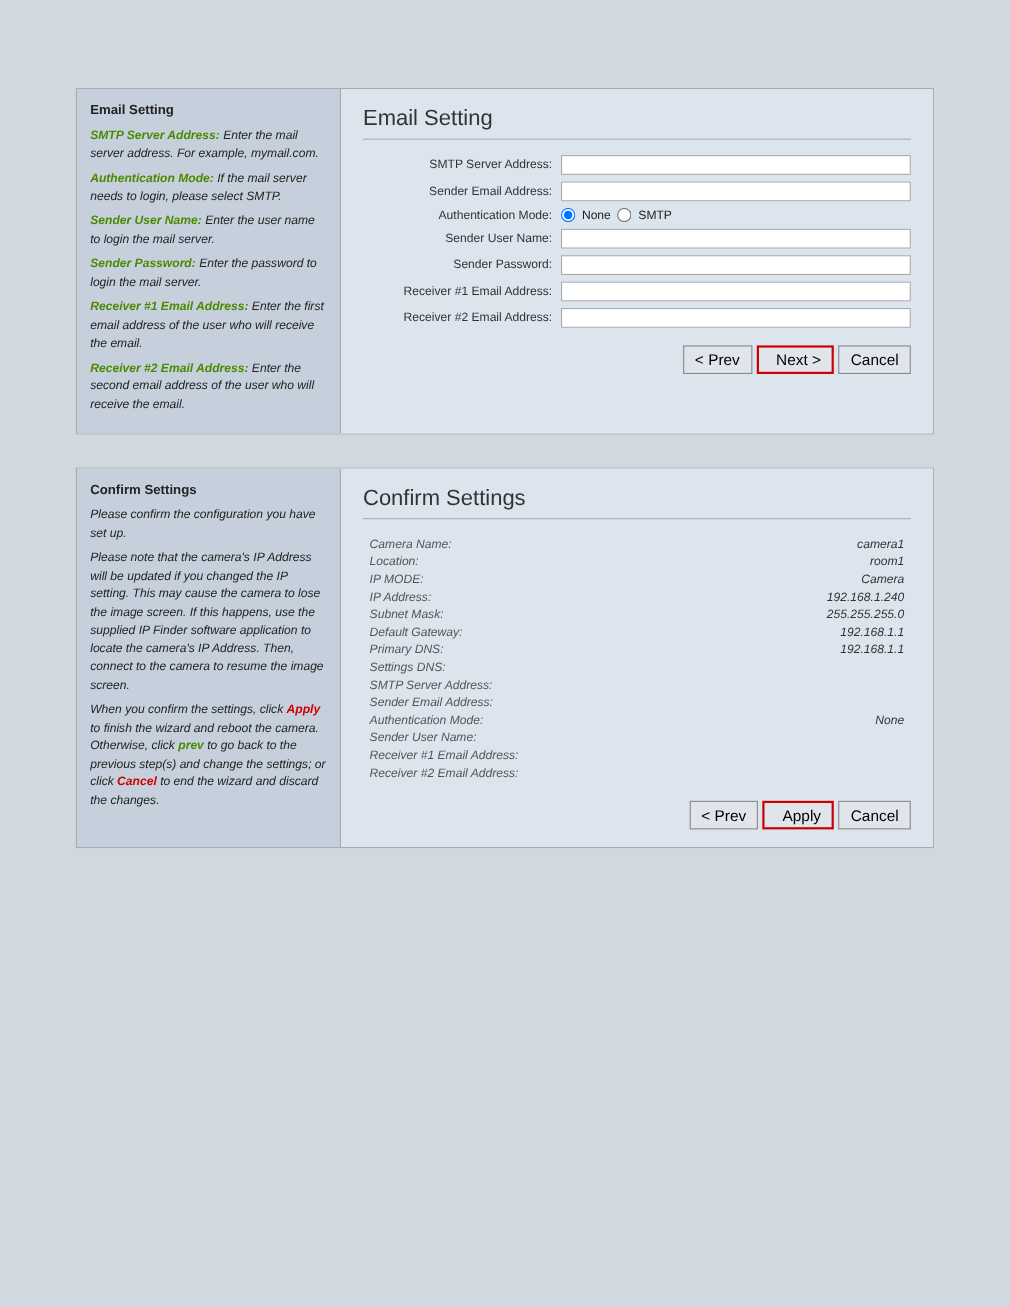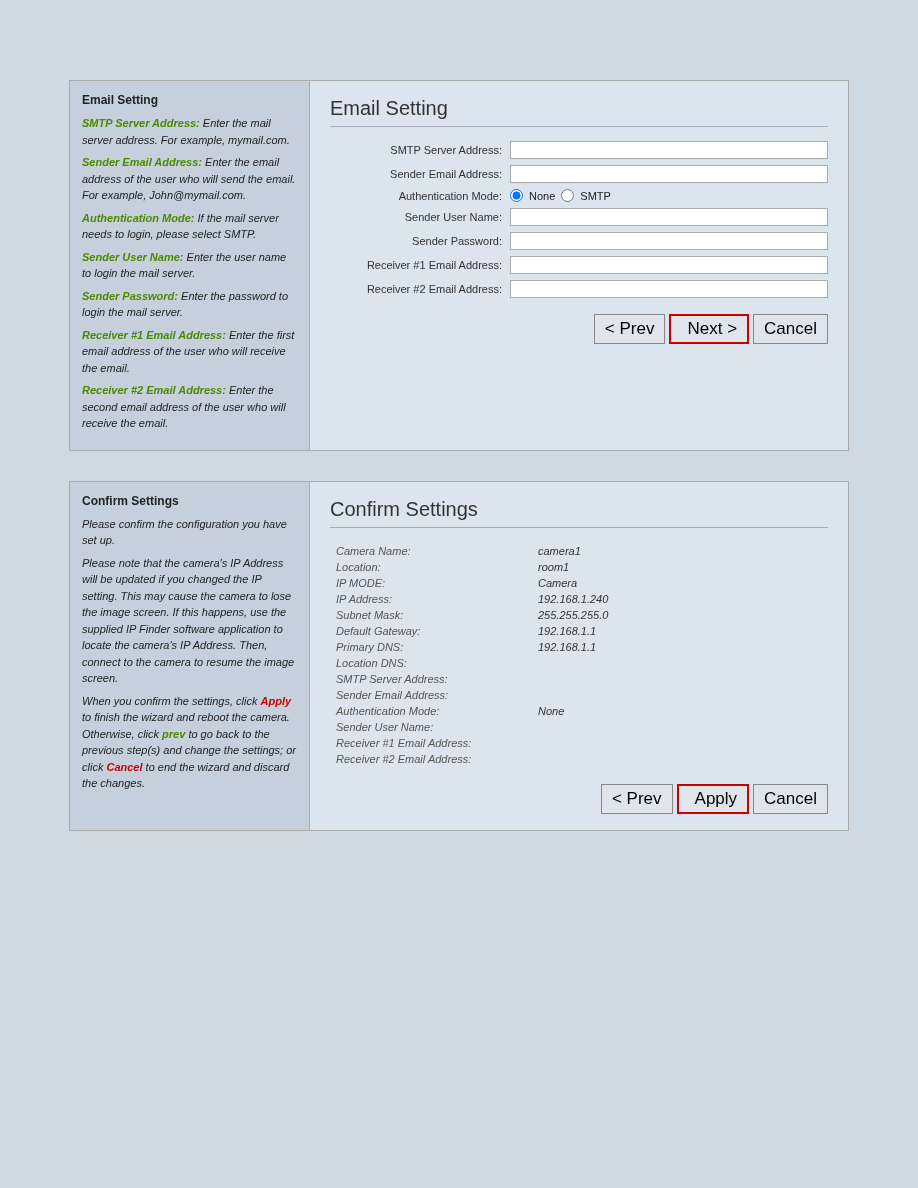--- a/index.html
+++ b/index.html
@@ -114,21 +114,21 @@
     
     .button-row {
       display: flex;
       justify-content: flex-end;
       gap: 4px;
       margin-top: 16px;
     }
 
     .btn {
       padding: 3px 10px;
-      font-size: 17px;
+      font-size: 14px;
       border: 1px solid #888;
       cursor: pointer;
       background: #e0e5ec;
     }
 
     .btn-red-border {
       border: 2px solid #cc0000;
       background: #e0e5ec;
       padding-left: 16px;
     }
@@ -146,41 +146,38 @@
       font-style: italic;
     }
 
     .confirm-table tr td:first-child {
       width: 200px;
       color: #555;
     }
 
     .confirm-table tr td:last-child {
       color: #333;
+      text-align: right;
     }
 
     .relative-wrap {
       position: relative;
     }
   </style>
 </head>
 <body>
 
 <div class="page-wrapper">
 
   <div class="panel">
     <div class="panel-left">
       <h3>Email Setting</h3>
       <p>
         <span class="link-green">SMTP Server Address:</span>
         Enter the mail server address. For example, mymail.com.
-      </p>
-      <p>
-        <span class="link-green">Sender Email Address:</span>
-        Enter the email address of the user who will send the email. For example, John@mymail.com.
       </p>
       <p>
         <span class="link-green">Authentication Mode:</span>
         If the mail server needs to login, please select SMTP.
       </p>
       <p>
         <span class="link-green">Sender User Name:</span>
         Enter the user name to login the mail server.
       </p>
       <p>
@@ -282,21 +279,21 @@
     </tr>
             <tr>
       <td>Default Gateway:</td>
       <td>192.168.1.1</td>
     </tr>
             <tr>
       <td>Primary DNS:</td>
       <td>192.168.1.1</td>
     </tr>
             <tr>
-      <td>Location DNS:</td>
+      <td>Settings DNS:</td>
       <td></td>
     </tr>
             <tr>
       <td>SMTP Server Address:</td>
       <td></td>
     </tr>
             <tr>
       <td>Sender Email Address:</td>
       <td></td>
     </tr>

